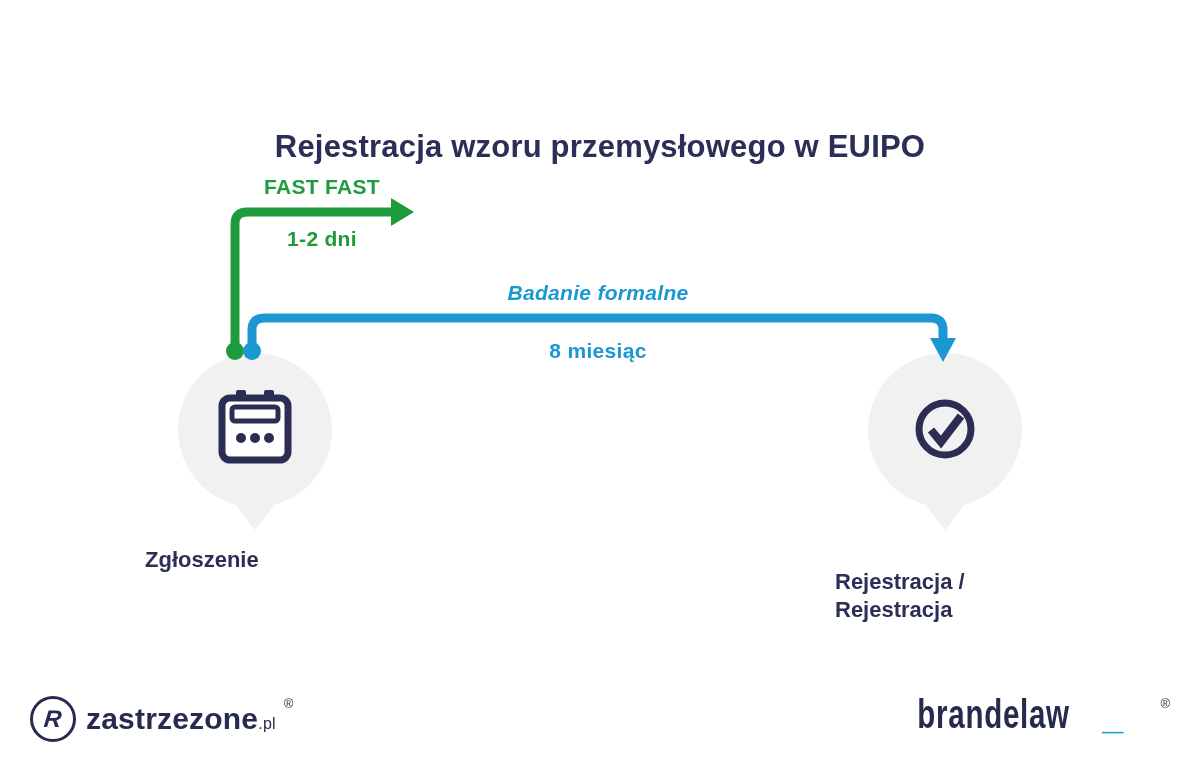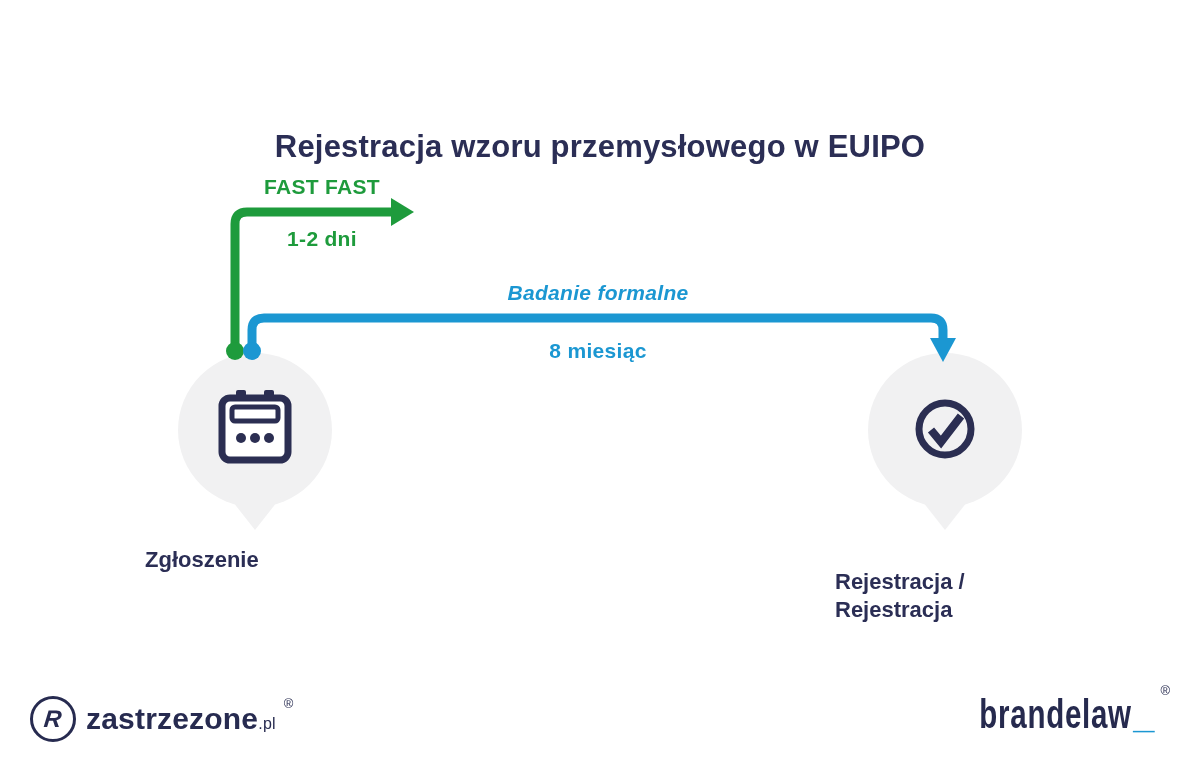--- a/index.html
+++ b/index.html
@@ -102,21 +102,22 @@
     margin-left: 8px;
     font-weight: normal;
   }
 
   
   .logo-right {
     position: absolute;
     right: 30px;
     top: 694px;
     display: flex;
-    align-items: center;
+    align-items: flex-end;
+    gap: 31px;
   }
   .brandelaw-text {
     display: inline-block;
     font-size: 41px;
     font-weight: bold;
     color: #262a4e;
     transform: scaleX(0.72);
     transform-origin: right center;
     letter-spacing: 1px;
     line-height: 1;

